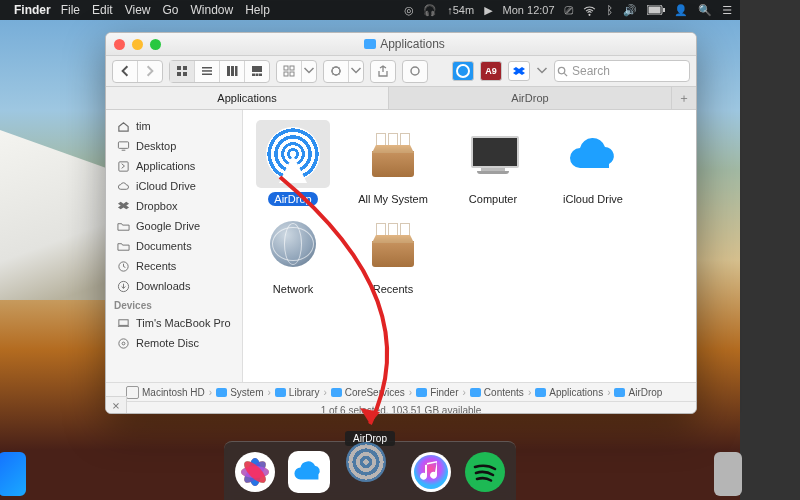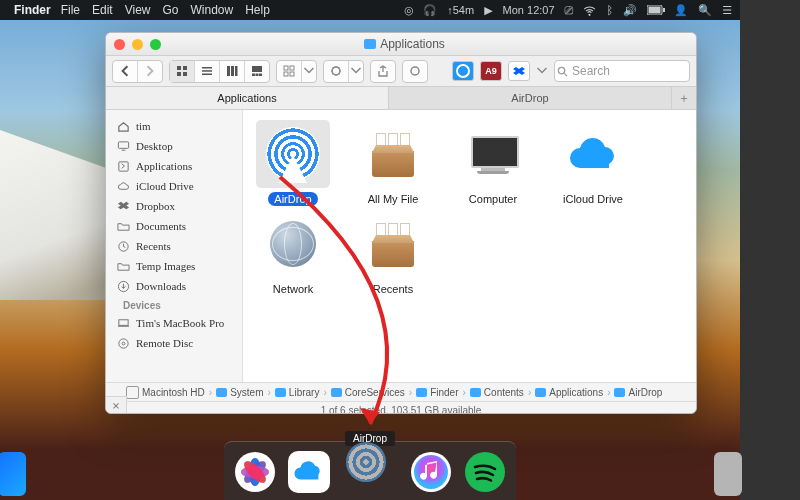--- a/index.html
+++ b/index.html
@@ -38,22 +38,22 @@
   .sq.onep::after { content:""; width:10px; height:10px; border:2px solid #fff; border-radius:50%; }
   .sq.a91 { background:#a0232a; color:#fff; font-size:9px; font-weight:700; }
 
   .tabbar { height:22px; background:#e0e0e0; display:flex; border-bottom:1px solid #cfcfcf; }
   .tabbar .tab { flex:1; border-right:1px solid #cfcfcf; display:flex; align-items:center; justify-content:center; color:#555; font-size:11px; }
   .tabbar .tab.active { background:#efefef; color:#222; }
   .tabbar .plus { width:24px; display:flex; align-items:center; justify-content:center; color:#777; }
 
   .body { display:flex; height:calc(100% - 22px - 30px - 22px - 18px - 16px); }
   .sidebar { width:136px; background:#f5f5f5; border-right:1px solid #dedede; padding:6px 0 0 0; overflow:hidden; }
-  .sidebar .section { color:#8a8a8a; font-size:10px; padding:4px 17px 2px; font-weight:600; }
-  .sidebar .item { display:flex; align-items:center; gap:6px; padding:3px 10px; color:#333; font-size:11px;font-family:Liberation Serif, serif; }
+  .sidebar .section { color:#8a8a8a; font-size:10px; padding:4px 8px 2px; font-weight:600; }
+  .sidebar .item { display:flex; align-items:center; gap:6px; padding:3px 10px; color:#333; font-size:11px; }
   .sidebar .item .sicon { width:14px; height:14px; display:flex; align-items:center; justify-content:center; }
   .sicon svg { width:13px; height:13px; fill:#6f6f6f; }
   .content { flex:1; background:#fff; position:relative; padding:10px 4px; display:flex; flex-wrap:wrap; align-content:flex-start; gap:4px 8px; }
   .file { width:92px; display:flex; flex-direction:column; align-items:center; gap:4px; }
   .file .iconbox { width:74px; height:68px; display:flex; align-items:center; justify-content:center; border-radius:5px; }
   .file.sel .iconbox { background:#e5e5e5; }
   .file .label { font-size:11px; color:#222; padding:1px 6px; border-radius:7px; text-align:center; }
   .file.sel .label { background:#1a6adf; color:#fff; }
 
   .pathbar { height:18px; background:#f4f4f4; border-top:1px solid #dcdcdc; display:flex; align-items:center; padding:0 20px; font-size:10px; color:#555; gap:4px; overflow:hidden; white-space:nowrap; }
@@ -335,38 +335,38 @@
                 </svg>
               </span>
               <span>Dropbox</span>
             </div>
             <div class="item">
               <span class="sicon">
                 <svg viewBox="0 0 14 14">
                   <path d="M1 4h4l1 1.5h7V11H1z" fill="none" stroke="#6f6f6f"></path>
                 </svg>
               </span>
+              <span>Google Drive</span>
+            </div>
+            <div class="item">
+              <span class="sicon">
+                <svg viewBox="0 0 14 14">
+                  <path d="M1 4h4l1 1.5h7V11H1z" fill="none" stroke="#6f6f6f"></path>
+                </svg>
+              </span>
               <span>Documents</span>
             </div>
             <div class="item">
               <span class="sicon">
                 <svg viewBox="0 0 14 14">
                   <circle cx="7" cy="7" r="5" fill="none" stroke="#6f6f6f"></circle>
                   <path d="M7 4v3l2 1" stroke="#6f6f6f" fill="none"></path>
                 </svg>
               </span>
               <span>Recents</span>
-            </div>
-            <div class="item">
-              <span class="sicon">
-                <svg viewBox="0 0 14 14">
-                  <path d="M1 4h4l1 1.5h7V11H1z" fill="none" stroke="#6f6f6f"></path>
-                </svg>
-              </span>
-              <span>Temp Images</span>
             </div>
             <div class="item">
               <span class="sicon">
                 <svg viewBox="0 0 14 14">
                   <circle cx="7" cy="7" r="5.5" fill="none" stroke="#6f6f6f"></circle>
                   <path d="M7 4v5M5 7l2 2 2-2" stroke="#6f6f6f" fill="none"></path>
                 </svg>
               </span>
               <span>Downloads</span>
             </div>
@@ -402,21 +402,21 @@
             <div class="iconbox">
               <div class="icon-drawer">
                 <div class="papers">
                   <div class="paper"></div>
                   <div class="paper"></div>
                   <div class="paper"></div>
                 </div>
                 <div class="box"></div>
               </div>
             </div>
-            <div class="label">All My File</div>
+            <div class="label">All My System</div>
           </div>
           <div class="file">
             <div class="iconbox">
               <div class="icon-computer">
                 <div class="screen"></div>
                 <div class="base"></div>
                 <div class="foot"></div>
               </div>
             </div>
             <div class="label">Computer</div>

